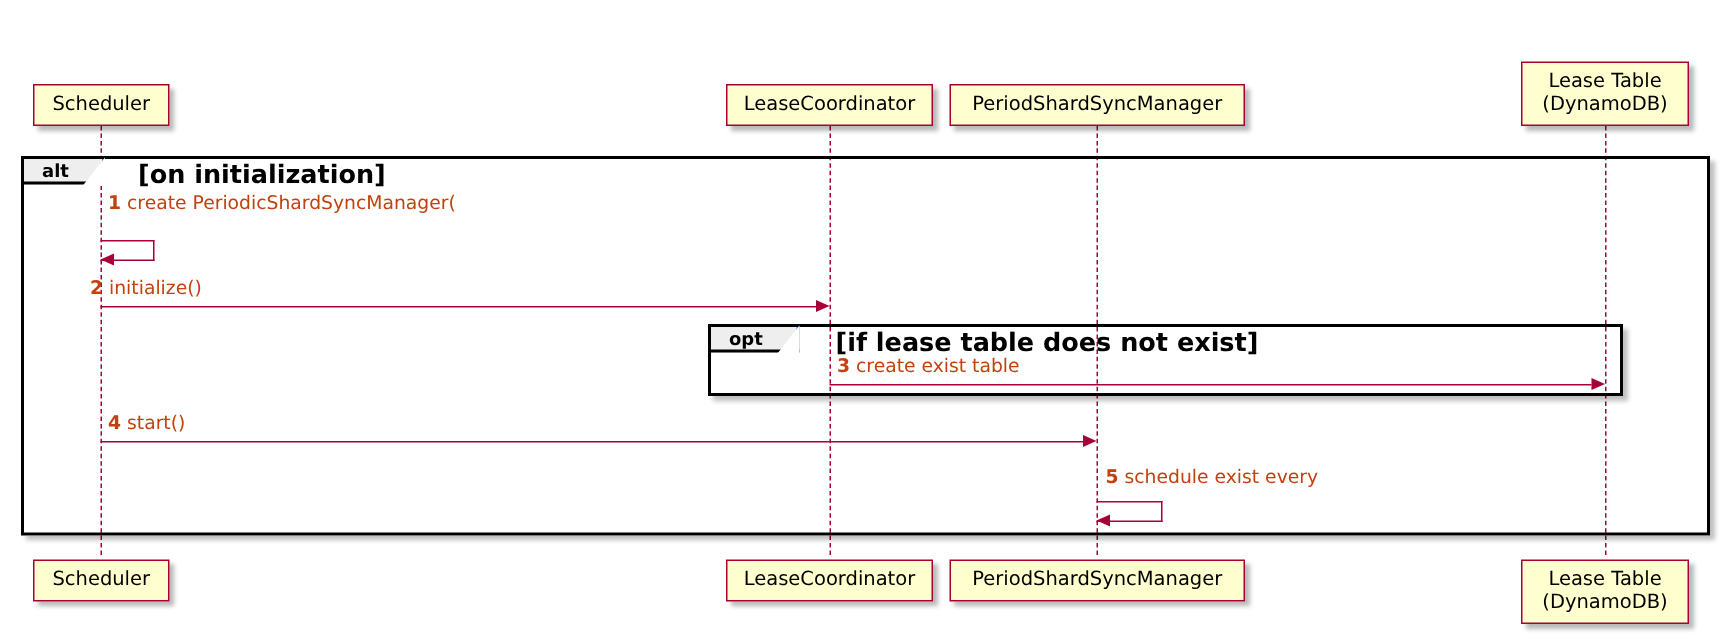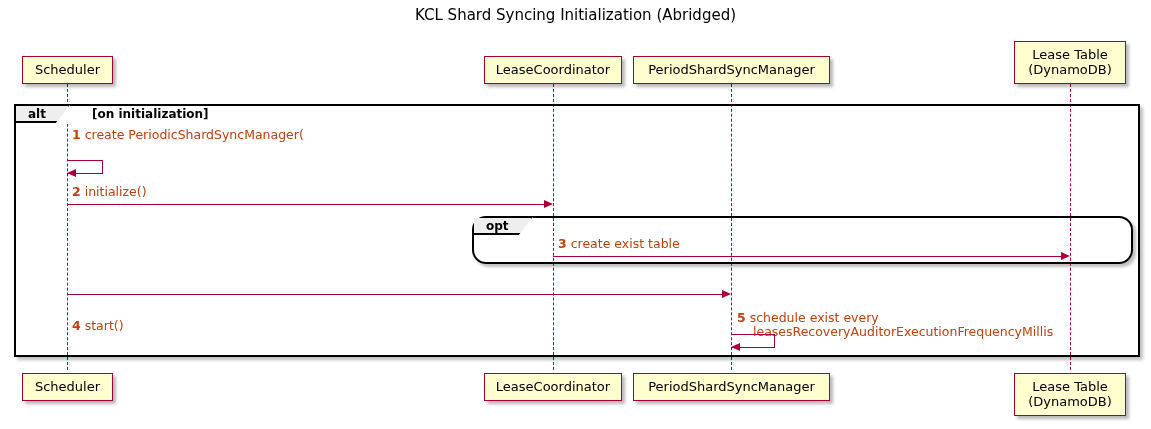--- a/index.html
+++ b/index.html
@@ -77,21 +77,21 @@
     right: -2px;
     top: -1px;
     width: 0;
     height: 0;
     border-style: solid;
     border-width: 0 0 19px 15px;
     border-color: transparent transparent #FFFFFF transparent;
   }
   .frame-cond {
     position: absolute;
-    font-size: 12px;
+    font-size: 17px;
     font-weight: bold;
     color: #000000;
     white-space: nowrap;
   }
   .arrow-line {
     position: absolute;
     height: 0;
     border-top: 1.6px solid #A80036;
   }
   .arrow-head {
@@ -125,21 +125,20 @@
     border-left: none;
     box-sizing: border-box;
     background: transparent;
   }
 </style>
 </head>
 <body>
 
 <div id="diagram">
 
-  <div class="title">KCL Shard Syncing Initialization (Abridged)</div>
 
   <div class="lifeline" style="left:67px;"></div>
   <div class="lifeline" style="left:553px;"></div>
   <div class="lifeline" style="left:731px;"></div>
   <div class="lifeline" style="left:1070px;"></div>
 
   <div class="participant" style="left:22px; top:56px; width:91px; height:28px;">
     <span>Scheduler</span>
   </div>
 
@@ -164,53 +163,53 @@
   </div>
   <div class="frame-cond" style="left:92px; top:107px;">[on initialization]</div>
 
   <div class="msg-label" style="left:72px; top:128px;">
     <span class="msg-num">1</span>
     <span>create PeriodicShardSyncManager(</span>
   </div>
   <div class="self-loop" style="left:67px; top:160px; width:36px; height:14px;"></div>
   <div class="arrow-head left" style="left:67px; top:169px;"></div>
 
-  <div class="msg-label" style="left:72px; top:185px;">
+  <div class="msg-label" style="left:60px; top:185px;">
     <span class="msg-num">2</span>
     <span>initialize()</span>
   </div>
   <div class="arrow-line" style="left:67px; top:204px; width:477px;"></div>
   <div class="arrow-head right" style="left:544px; top:199.5px;"></div>
 
-  <div class="frame" style="left:472px; top:216px; width:661px; height:48px;border-radius:14px;">
+  <div class="frame" style="left:472px; top:216px; width:610px; height:48px;">
     <div class="frame-tab">
       <span>opt</span>
       <span class="notch"></span>
     </div>
   </div>
+  <div class="frame-cond" style="left:557px; top:219px;">[if lease table does not exist]</div>
 
   <div class="msg-label" style="left:558px; top:237px;">
     <span class="msg-num">3</span>
     <span>create exist table</span>
   </div>
   <div class="arrow-line" style="left:553px; top:256px; width:508px;"></div>
   <div class="arrow-head right" style="left:1061px; top:251.5px;"></div>
 
-  <div class="msg-label" style="left:72px; top:275px;margin-top:44px;">
+  <div class="msg-label" style="left:72px; top:275px;">
     <span class="msg-num">4</span>
     <span>start()</span>
   </div>
   <div class="arrow-line" style="left:67px; top:294px; width:655px;"></div>
   <div class="arrow-head right" style="left:722px; top:289.5px;"></div>
 
   <div class="msg-label" style="left:737px; top:311px;">
     <span class="msg-num">5</span>
     <span>schedule exist every</span>
   </div>
-  <div class="msg-label" style="left:753px; top:325px;">leasesRecoveryAuditorExecutionFrequencyMillis</div>
   <div class="self-loop" style="left:731px; top:334px; width:44px; height:14px;"></div>
   <div class="arrow-head left" style="left:731px; top:343px;"></div>
 
   <div class="participant" style="left:22px; top:373px; width:91px; height:28px;">
     <span>Scheduler</span>
   </div>
 
   <div class="participant" style="left:484px; top:373px; width:138px; height:28px;">
     <span>LeaseCoordinator</span>
   </div>

